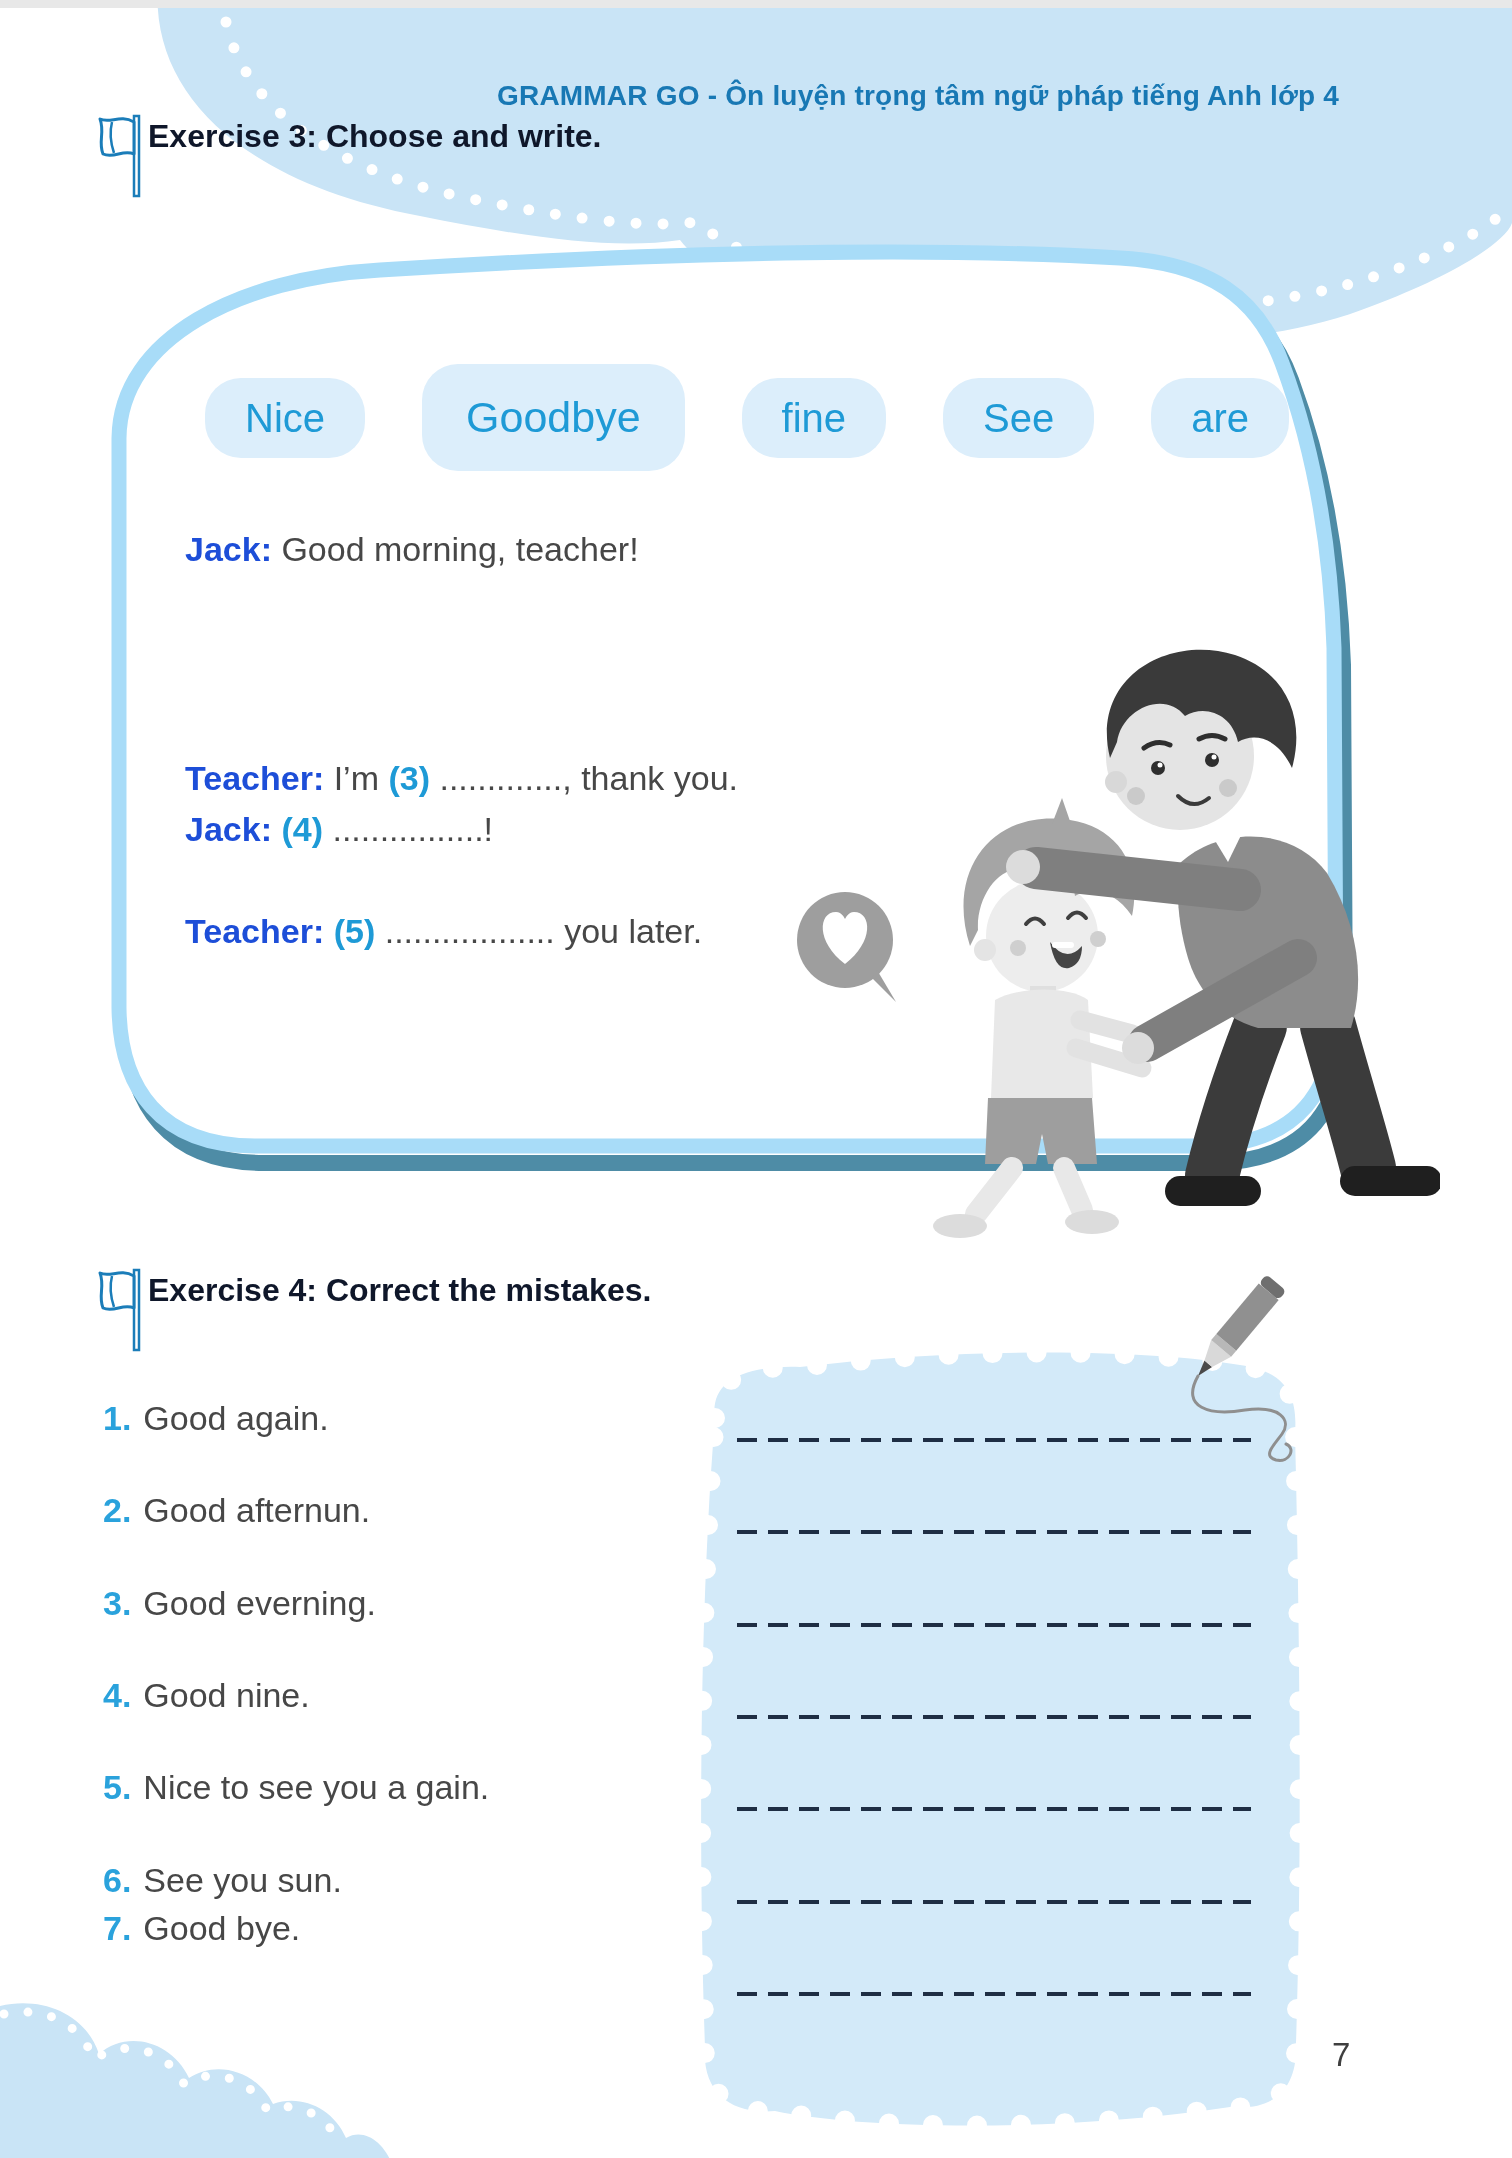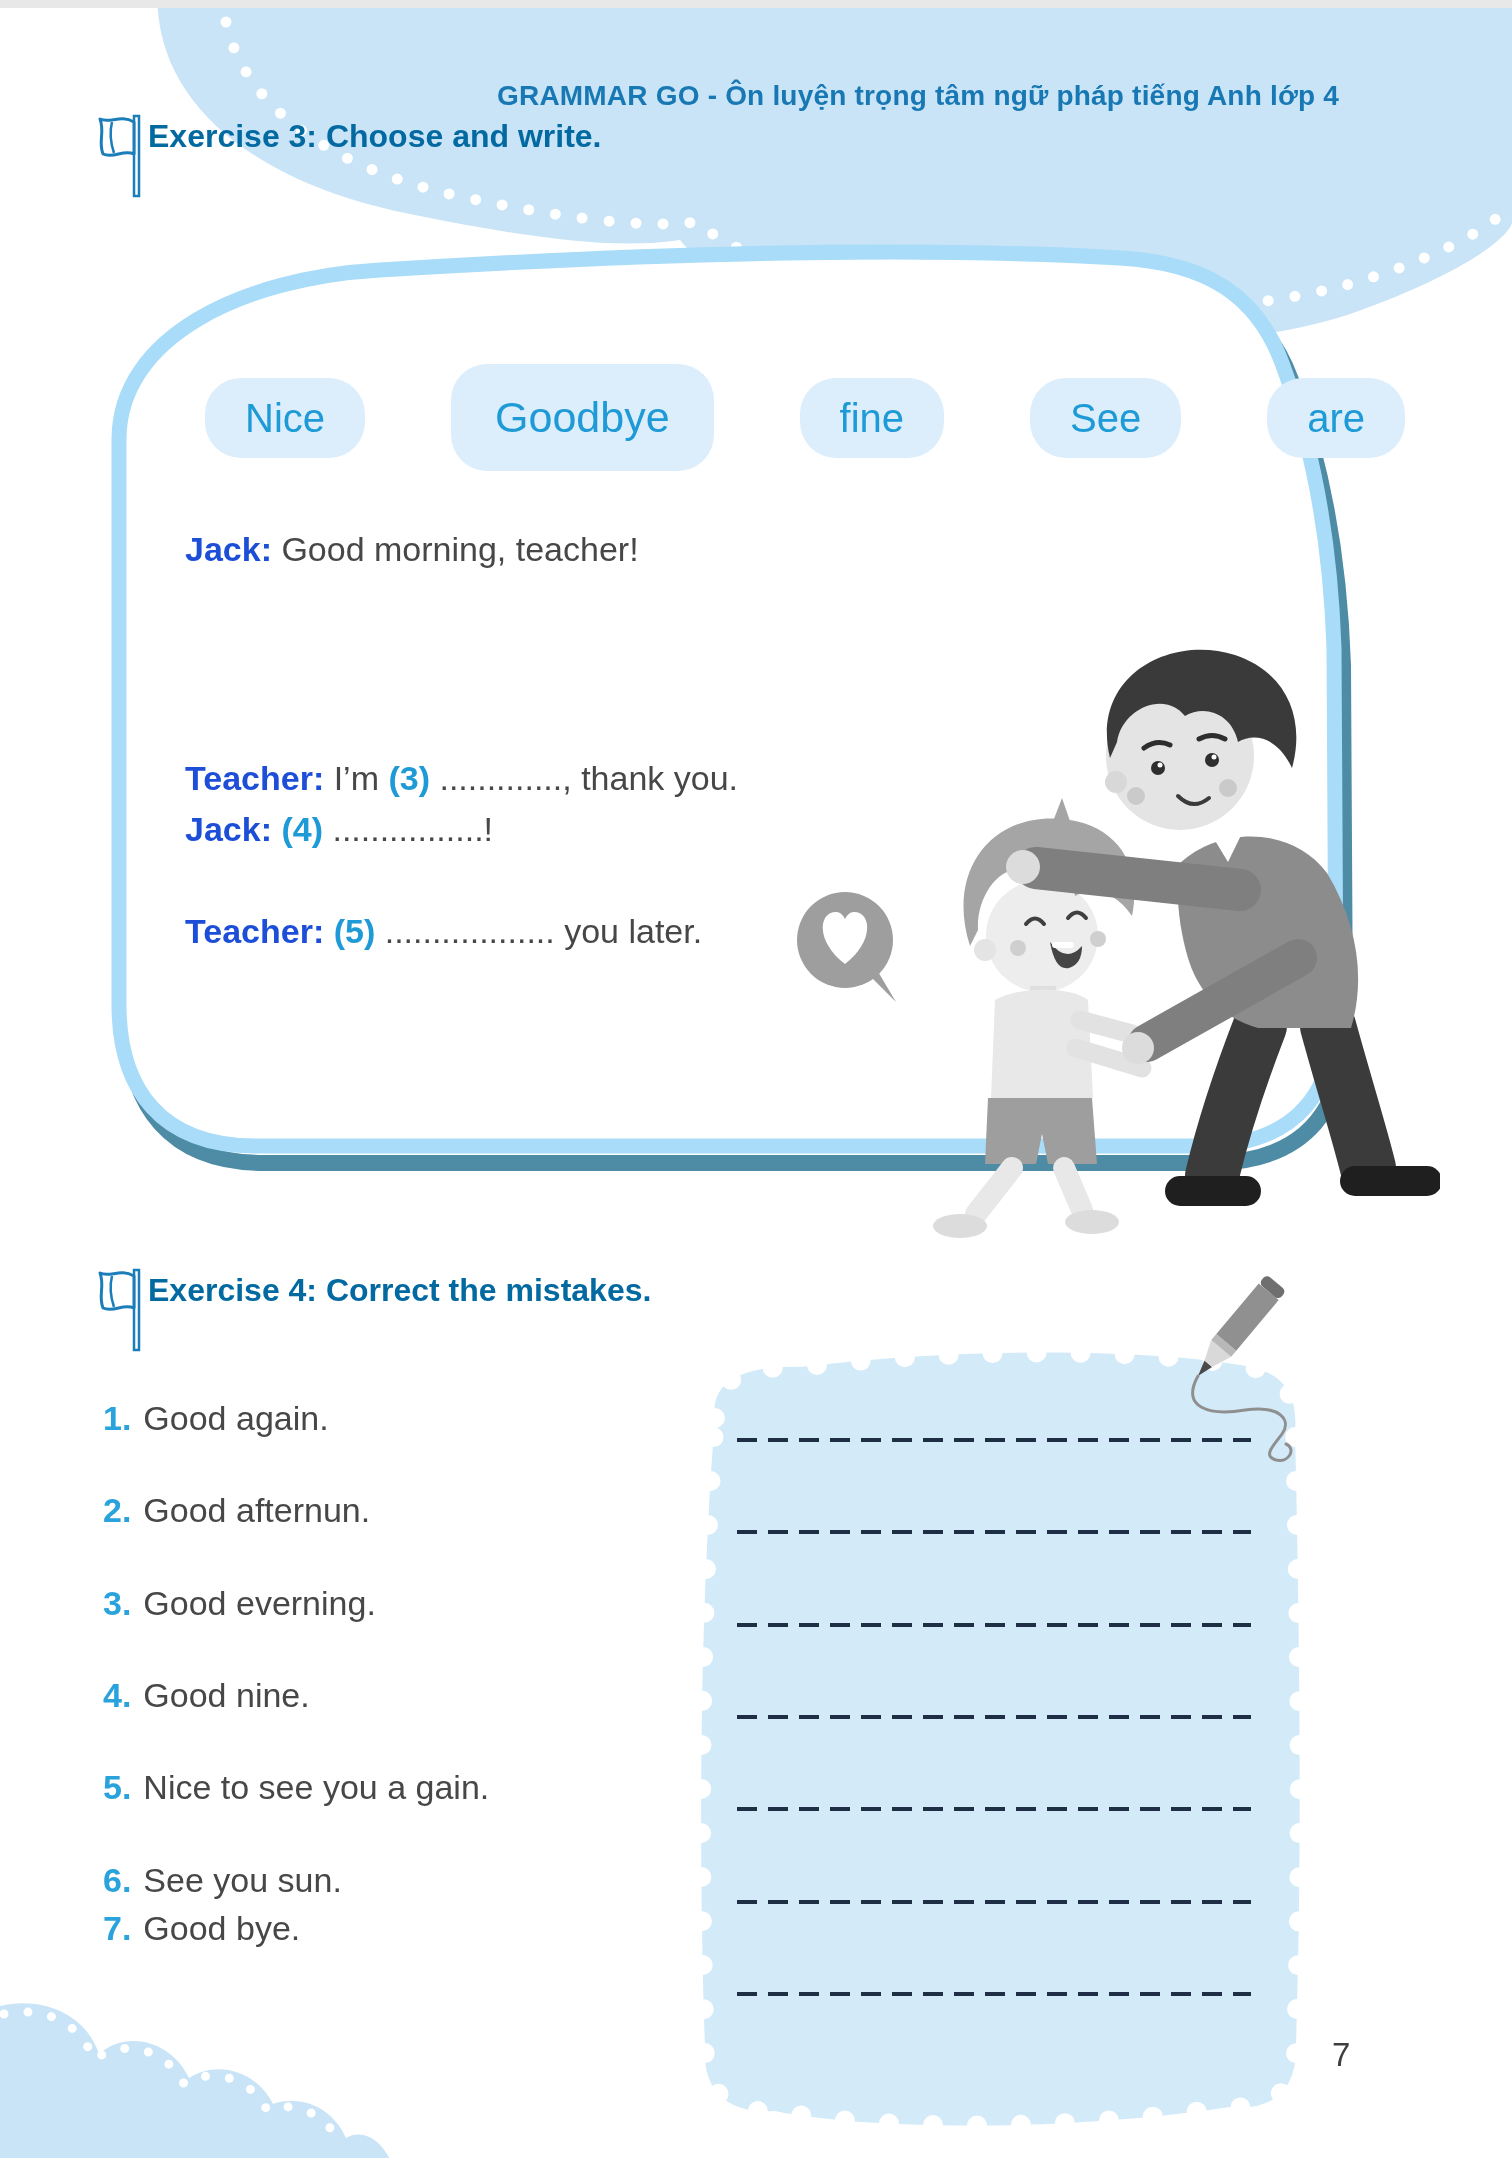--- a/index.html
+++ b/index.html
@@ -3,24 +3,24 @@
 <meta charset="utf-8">
 <style>
   html,body{margin:0;padding:0;background:#e8e8e8}
   .page{position:relative;width:1512px;height:2158px;margin:8px auto;background:#ffffff;
         overflow:hidden;font-family:"Liberation Sans",sans-serif}
   svg.abs{position:absolute;display:block}
 
   .hdr-title{position:absolute;left:497px;top:72px;font-size:28px;font-weight:bold;
              color:#1878B4;letter-spacing:.2px;white-space:nowrap}
 
-  .ex-title{position:absolute;left:148px;font-size:32px;font-weight:bold;color:#0369a1;white-space:nowrap}
+  .ex-title{position:absolute;left:148px;font-size:32px;font-weight:bold;color:#0f172a;white-space:nowrap}
   .flag{position:absolute;left:96px;width:52px;height:88px}
 
-  .chips{position:absolute;left:205px;top:356px;display:flex;gap:86px;align-items:center}
+  .chips{position:absolute;left:205px;top:356px;display:flex;gap:57px;align-items:center}
   .chip{background:#DCEEFB;color:#1E9AD6;font-size:40px;padding:20px 40px;border-radius:36px;line-height:1}
   .chip.big{font-size:43px;padding:32px 44px}
 
   .dline{position:absolute;left:185px;font-size:34px;color:#474747;white-space:nowrap;line-height:1.1}
   .dline .spk{font-weight:bold;color:#1d4ed8}
   .dline .num{font-weight:bold;color:#1E9AD6}
 
   .ex4-item{position:absolute;left:103px;font-size:34px;color:#474747;white-space:nowrap;line-height:1.1}
   .ex4-item .num{font-weight:bold;color:#2AA2DC;margin-right:12px}
 

